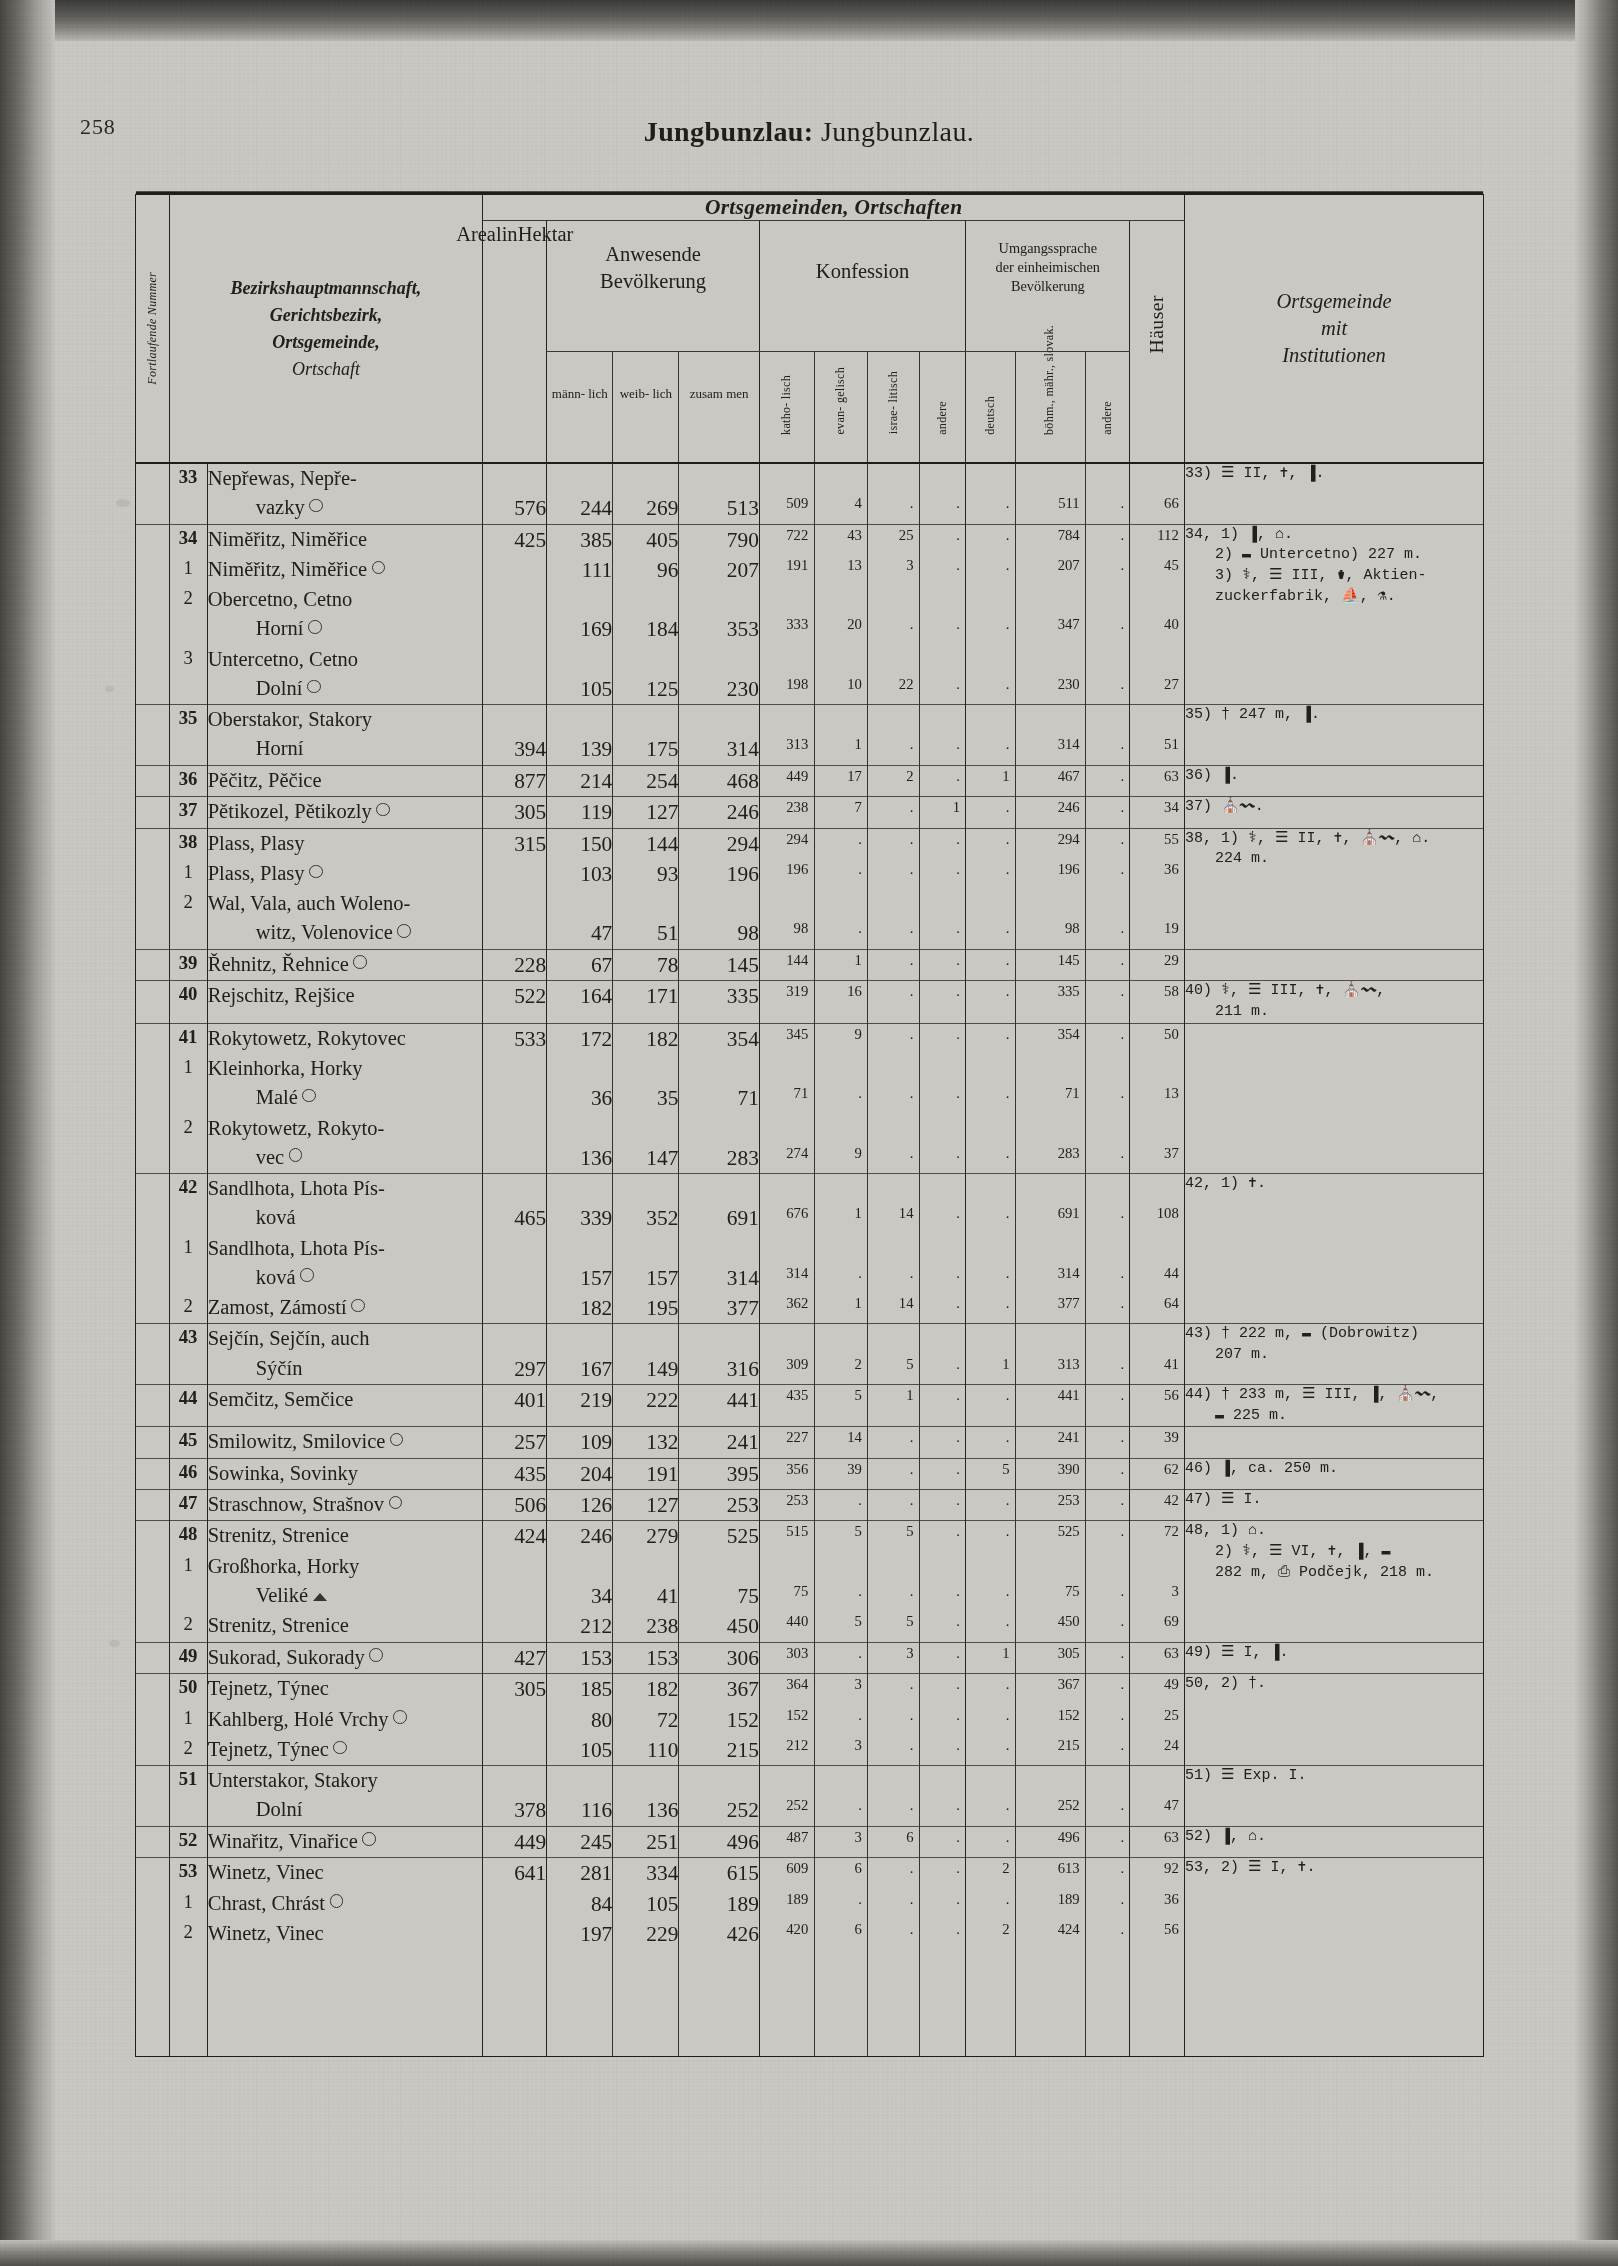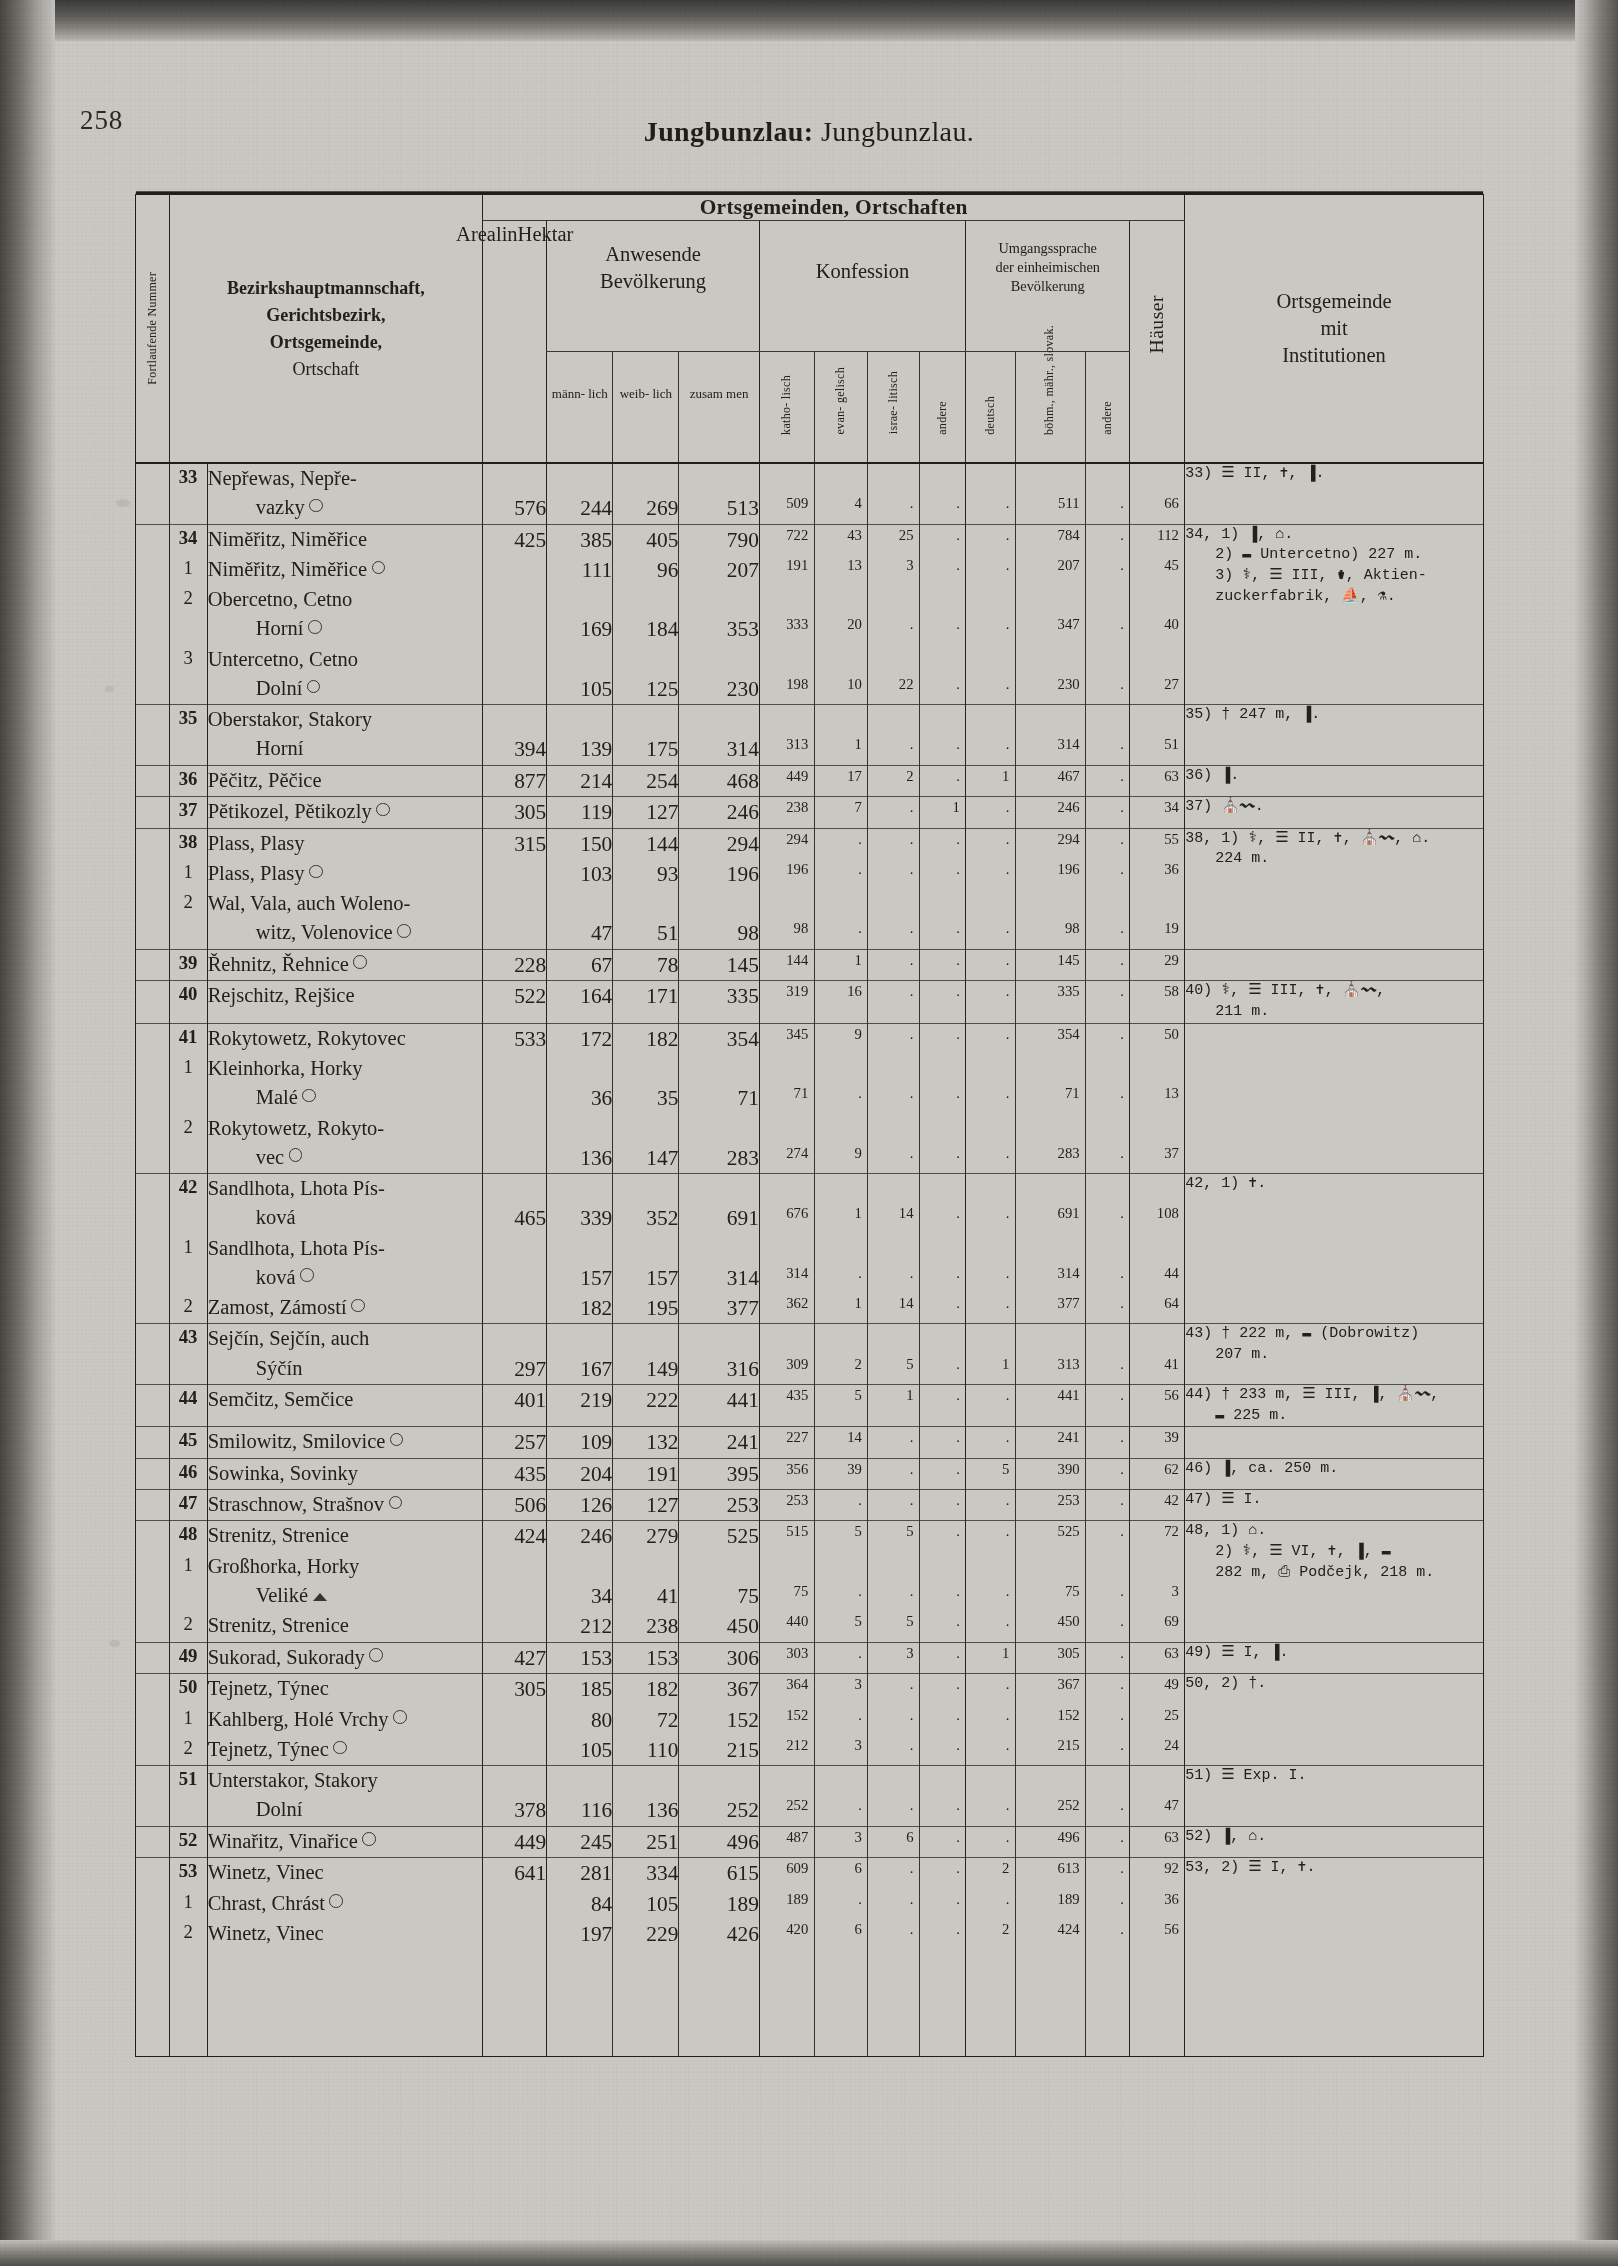--- a/index.html
+++ b/index.html
@@ -48,22 +48,22 @@
     position: absolute; inset: 0;
     background-image:
       repeating-linear-gradient(0deg, rgba(0,0,0,0.018) 0px, rgba(0,0,0,0) 1.8px, rgba(255,255,255,0.016) 3.6px),
       repeating-linear-gradient(90deg, rgba(0,0,0,0.014) 0px, rgba(0,0,0,0) 2.7px, rgba(255,255,255,0.012) 4.5px);
     pointer-events: none;
   }
 
   
   .folio {
     position: absolute;
-    left: 80px; top: 105px;
-    font-size: 27px;
+    left: 80px; top: 114px;
+    font-size: 22px;
     letter-spacing: 0.9px;
     color: #2a2825;
     text-align: right;
   }
   .running-head {
     position: absolute;
     left: 0; top: 116px; width: 1618px;
     text-align: center;
     font-size: 28px;
     font-weight: bold;
@@ -91,21 +91,21 @@
     color: #22201d;
   }
   table.main td, table.main th {
     vertical-align: top;
     padding: 0;
   }
   .vline-s { border-left: 0.9px solid #35332f; }
   .vline-hd { border-left: 1.8px solid #26241f; }
 
   
-  .hdr-top td { text-align: center; }
+  .hdr-top td { text-align: center; font-style: italic; }
   .h-grp {
     font-size: 21.4px;
     font-weight: bold;
     letter-spacing: 0.3px;
     padding: 7.1px 0 5.3px;
     border-bottom: 0.9px solid #3a3833;
   }
   .h-main {
     font-size: 18px;
     font-weight: bold;

